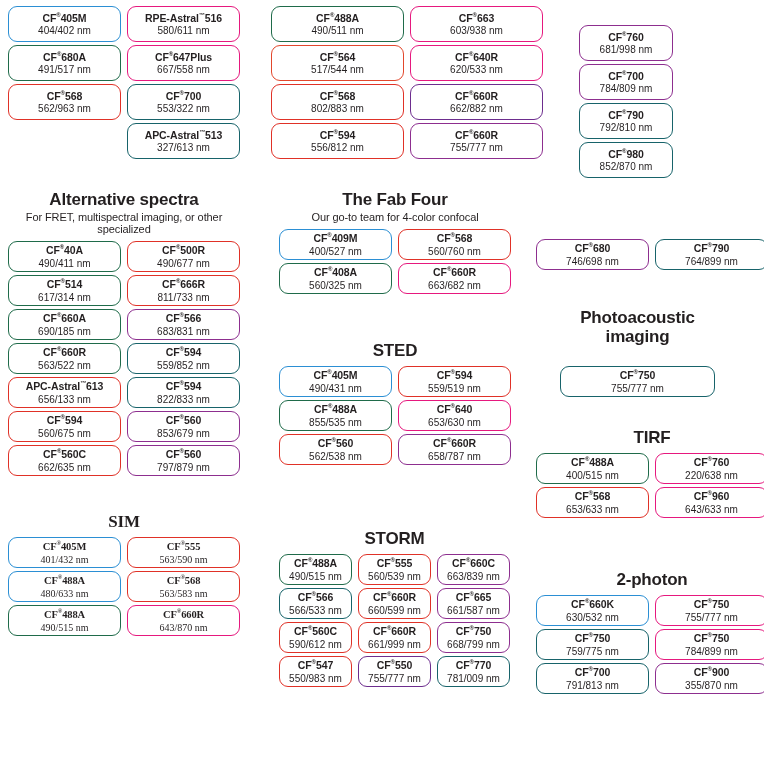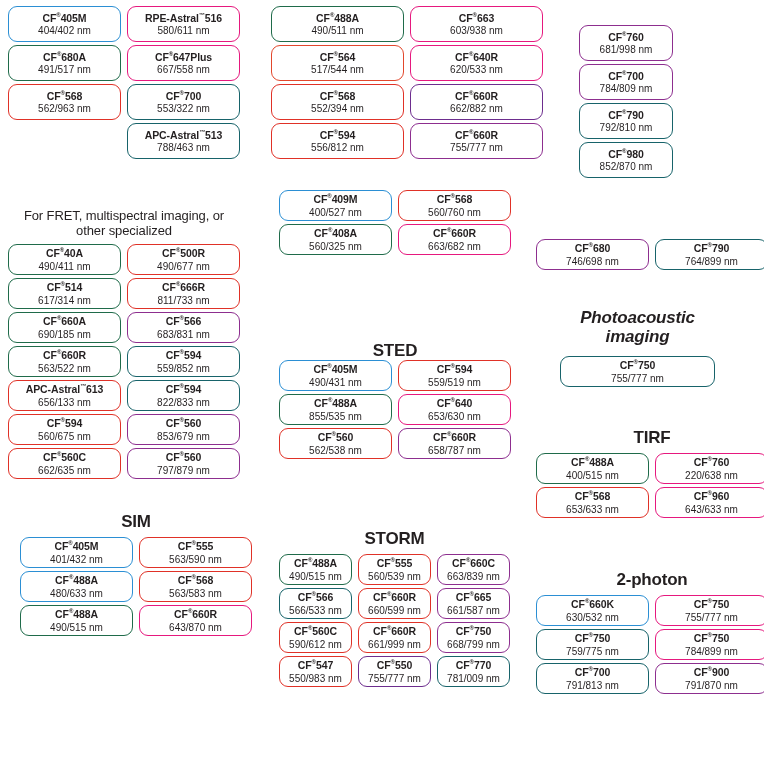--- a/index.html
+++ b/index.html
@@ -50,24 +50,24 @@
 
   
   .sec-title {
     font-size: 17px;
     font-weight: bold;
     text-align: center;
     letter-spacing: -0.2px;
     line-height: 1.12;
   }
   .sec-sub {
-    font-size: 13px;
+    font-size: 11px;
     font-weight: normal;
     text-align: center;
-    margin-top: 18px;
+    margin-top: 2px;
     letter-spacing: -0.1px;
   }
 
   
   .block { position: absolute; }
   .grid  { display: grid; }
 
   
 </style>
 </head>
@@ -96,21 +96,21 @@
           <div class="nm"><span>CF</span><sup>®</sup><span>568</span></div>
           <div class="wl">562/963 nm</div>
         </div>
         <div class="card" style="border-color:#17636a;">
           <div class="nm"><span>CF</span><sup>®</sup><span>700</span></div>
           <div class="wl">553/322 nm</div>
         </div>
         <div></div>
         <div class="card" style="border-color:#17636a;">
           <div class="nm"><span>APC-Astral</span><sup>™</sup><span>513</span></div>
-          <div class="wl">788/463 nm</div>
+          <div class="wl">327/613 nm</div>
         </div>
       </div>
     </div>
     <div class="block" style="left:271px; top:6px;">
       <div class="grid" style="grid-template-columns: repeat(2, 133px); column-gap:6px; row-gap:3px; grid-auto-rows:36px;">
         <div class="card" style="border-color:#1f6b4a;">
           <div class="nm"><span>CF</span><sup>®</sup><span>488A</span></div>
           <div class="wl">490/511 nm</div>
         </div>
         <div class="card" style="border-color:#e6187e;">
@@ -120,21 +120,21 @@
         <div class="card" style="border-color:#e2472c;">
           <div class="nm"><span>CF</span><sup>®</sup><span>564</span></div>
           <div class="wl">517/544 nm</div>
         </div>
         <div class="card" style="border-color:#e6187e;">
           <div class="nm"><span>CF</span><sup>®</sup><span>640R</span></div>
           <div class="wl">620/533 nm</div>
         </div>
         <div class="card" style="border-color:#e03127;">
           <div class="nm"><span>CF</span><sup>®</sup><span>568</span></div>
-          <div class="wl">552/394 nm</div>
+          <div class="wl">802/883 nm</div>
         </div>
         <div class="card" style="border-color:#6d2d8e;">
           <div class="nm"><span>CF</span><sup>®</sup><span>660R</span></div>
           <div class="wl">662/882 nm</div>
         </div>
         <div class="card" style="border-color:#e03127;">
           <div class="nm"><span>CF</span><sup>®</sup><span>594</span></div>
           <div class="wl">556/812 nm</div>
         </div>
         <div class="card" style="border-color:#8d2e8f;">
@@ -158,20 +158,21 @@
           <div class="wl">792/810 nm</div>
         </div>
         <div class="card" style="border-color:#17636a;">
           <div class="nm"><span>CF</span><sup>®</sup><span>980</span></div>
           <div class="wl">852/870 nm</div>
         </div>
       </div>
     </div>
     <div class="block" style="left:8px; top:190px;">
       <div style="width:232px; margin-bottom:6px;">
+        <div class="sec-title">Alternative spectra</div>
         <div class="sec-sub">For FRET, multispectral imaging, or other specialized</div>
       </div>
       <div class="grid" style="grid-template-columns: repeat(2, 113px); column-gap:6px; row-gap:3px; grid-auto-rows:31px;">
         <div class="card" style="border-color:#1f6b4a;">
           <div class="nm"><span>CF</span><sup>®</sup><span>40A</span></div>
           <div class="wl">490/411 nm</div>
         </div>
         <div class="card" style="border-color:#e03127;">
           <div class="nm"><span>CF</span><sup>®</sup><span>500R</span></div>
           <div class="wl">490/677 nm</div>
@@ -220,41 +221,45 @@
           <div class="nm"><span>CF</span><sup>®</sup><span>560C</span></div>
           <div class="wl">662/635 nm</div>
         </div>
         <div class="card" style="border-color:#8d2e8f;">
           <div class="nm"><span>CF</span><sup>®</sup><span>560</span></div>
           <div class="wl">797/879 nm</div>
         </div>
       </div>
     </div>
     <div class="block" style="left:279px; top:190px;">
+      <div style="width:232px; margin-bottom:6px;">
+        <div class="sec-title">The Fab Four</div>
+        <div class="sec-sub">Our go-to team for 4-color confocal</div>
+      </div>
       <div class="grid" style="grid-template-columns: repeat(2, 113px); column-gap:6px; row-gap:3px; grid-auto-rows:31px;">
         <div class="card" style="border-color:#2b8fd4;">
           <div class="nm"><span>CF</span><sup>®</sup><span>409M</span></div>
           <div class="wl">400/527 nm</div>
         </div>
         <div class="card" style="border-color:#e03127;">
           <div class="nm"><span>CF</span><sup>®</sup><span>568</span></div>
           <div class="wl">560/760 nm</div>
         </div>
         <div class="card" style="border-color:#1f6b4a;">
           <div class="nm"><span>CF</span><sup>®</sup><span>408A</span></div>
           <div class="wl">560/325 nm</div>
         </div>
         <div class="card" style="border-color:#e6187e;">
           <div class="nm"><span>CF</span><sup>®</sup><span>660R</span></div>
           <div class="wl">663/682 nm</div>
         </div>
       </div>
     </div>
     <div class="block" style="left:279px; top:341px;">
-      <div style="width:232px; ">
+      <div style="width:232px; margin-bottom:6px;">
         <div class="sec-title">STED</div>
       </div>
       <div class="grid" style="grid-template-columns: repeat(2, 113px); column-gap:6px; row-gap:3px; grid-auto-rows:31px;">
         <div class="card" style="border-color:#2b8fd4;">
           <div class="nm"><span>CF</span><sup>®</sup><span>405M</span></div>
           <div class="wl">490/431 nm</div>
         </div>
         <div class="card" style="border-color:#e03127;">
           <div class="nm"><span>CF</span><sup>®</sup><span>594</span></div>
           <div class="wl">559/519 nm</div>
@@ -270,21 +275,21 @@
         <div class="card" style="border-color:#e03127;">
           <div class="nm"><span>CF</span><sup>®</sup><span>560</span></div>
           <div class="wl">562/538 nm</div>
         </div>
         <div class="card" style="border-color:#8d2e8f;">
           <div class="nm"><span>CF</span><sup>®</sup><span>660R</span></div>
           <div class="wl">658/787 nm</div>
         </div>
       </div>
     </div>
-    <div class="block" style="left:20px; top:512px;">
+    <div class="block" style="left:8px; top:512px;font-family:Liberation Serif, serif;">
       <div style="width:232px; margin-bottom:6px;">
         <div class="sec-title">SIM</div>
       </div>
       <div class="grid" style="grid-template-columns: repeat(2, 113px); column-gap:6px; row-gap:3px; grid-auto-rows:31px;">
         <div class="card" style="border-color:#2b8fd4;">
           <div class="nm"><span>CF</span><sup>®</sup><span>405M</span></div>
           <div class="wl">401/432 nm</div>
         </div>
         <div class="card" style="border-color:#e03127;">
           <div class="nm"><span>CF</span><sup>®</sup><span>555</span></div>
@@ -369,21 +374,21 @@
           <div class="nm"><span>CF</span><sup>®</sup><span>680</span></div>
           <div class="wl">746/698 nm</div>
         </div>
         <div class="card" style="border-color:#17636a;">
           <div class="nm"><span>CF</span><sup>®</sup><span>790</span></div>
           <div class="wl">764/899 nm</div>
         </div>
       </div>
     </div>
     <div class="block" style="left:560px; top:308px;">
-      <div style="width:155px; margin-bottom:10px;font-style:italic;">
+      <div style="width:155px; margin-bottom:20px;">
         <div class="sec-title">Photoacoustic imaging</div>
       </div>
       <div class="grid" style="grid-template-columns: repeat(1, 155px); column-gap:0px; row-gap:3px; grid-auto-rows:31px;">
         <div class="card" style="border-color:#17636a;">
           <div class="nm"><span>CF</span><sup>®</sup><span>750</span></div>
           <div class="wl">755/777 nm</div>
         </div>
       </div>
     </div>
     <div class="block" style="left:536px; top:428px;">
@@ -429,17 +434,17 @@
         <div class="card" style="border-color:#e6187e;">
           <div class="nm"><span>CF</span><sup>®</sup><span>750</span></div>
           <div class="wl">784/899 nm</div>
         </div>
         <div class="card" style="border-color:#17636a;">
           <div class="nm"><span>CF</span><sup>®</sup><span>700</span></div>
           <div class="wl">791/813 nm</div>
         </div>
         <div class="card" style="border-color:#8d2e8f;">
           <div class="nm"><span>CF</span><sup>®</sup><span>900</span></div>
-          <div class="wl">791/870 nm</div>
+          <div class="wl">355/870 nm</div>
         </div>
       </div>
     </div>
   </div>
 
 </body></html>

